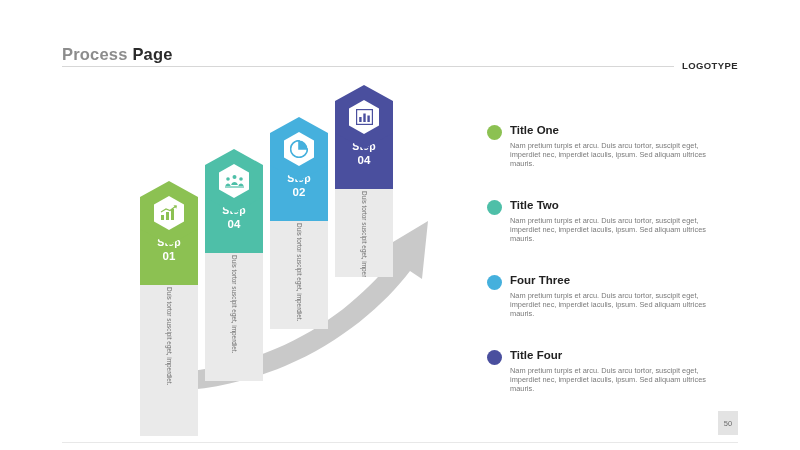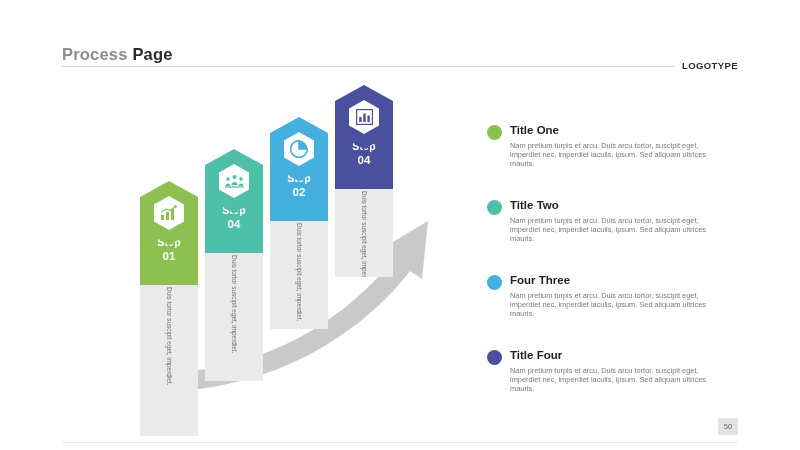--- a/index.html
+++ b/index.html
@@ -190,21 +190,21 @@
     color: #7a7a7a;
     max-width: 196px;
   }
 
   
   .page-num {
     position: absolute;
     right: 62px;
     bottom: 26px;
     width: 20px;
-    height: 17px;
+    height: 24px;
     background: #e3e3e3;
     color: #6b6b6b;
     font-size: 7.5px;
     display: flex;
     align-items: center;
     justify-content: center;
   }
   .footer-rule {
     position: absolute;
     left: 62px;

